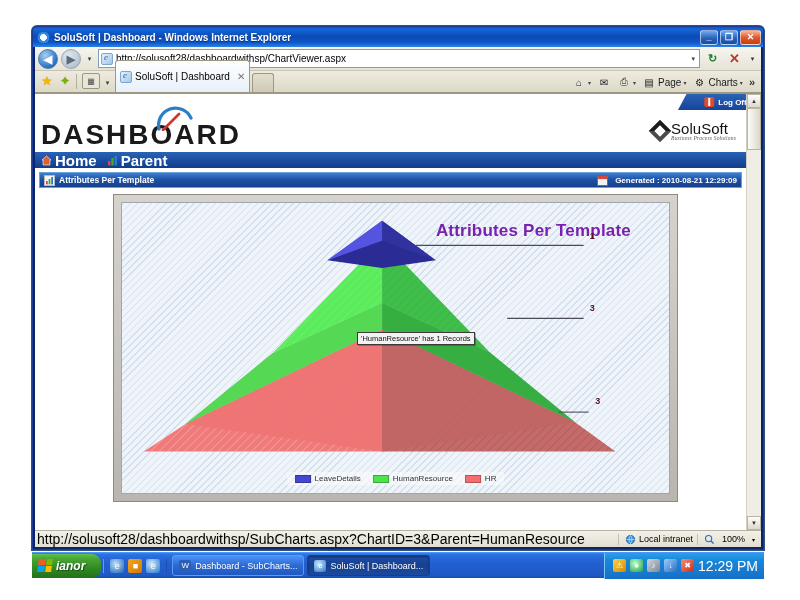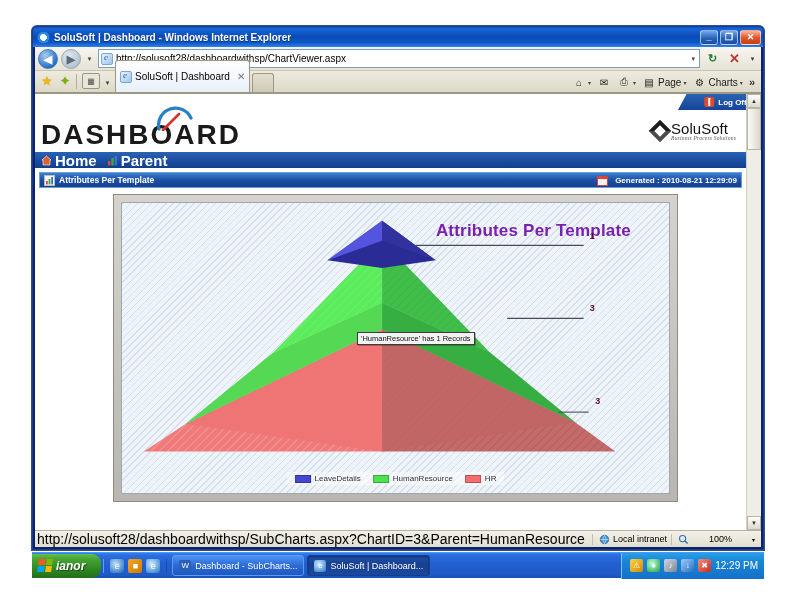--- a/index.html
+++ b/index.html
@@ -279,21 +279,21 @@
 
   
   .statusbar {
     height:17px; flex:0 0 17px; display:flex; align-items:center;
     background:linear-gradient(to bottom,#f3f1e8,#e2dfd1);
     border-top:1px solid #b6b2a2; padding:0 2px; gap:4px;
   }
   .st-url { font-size:14px; color:#000; white-space:nowrap; overflow:hidden; flex:1 1 auto; }
   .st-zone { display:flex;align-items:center;gap:3px;font-size:9px;color:#000;
     border-left:1px solid #c3bfae; padding-left:6px; flex:0 0 auto; }
-  .st-zoom { display:flex;align-items:center;gap:20px;font-size:9px;color:#000;
+  .st-zoom { display:flex;align-items:center;gap:7px;font-size:9px;color:#000;
     border-left:1px solid #c3bfae; padding-left:6px; padding-right:4px; flex:0 0 auto; }
   .zone-ico{width:11px;height:11px;display:inline-block;}
 
   
   .taskbar {
     position:absolute; left:32px; top:552px; width:732px; height:26px;
     background:linear-gradient(to bottom,#3a81f0 0%,#2a6fe0 8%,#225fd0 42%,#1f59c6 88%,#1a4dae 100%);
     display:flex; align-items:center; border-top:1px solid #4f95f5;
   }
   .startbtn {
@@ -324,21 +324,21 @@
     border:1px solid #0f3madeup; border-color:#123f92; box-shadow:inset 0 1px 2px rgba(0,0,0,.4); }
   .task .tki { width:12px;height:12px;flex:0 0 12px;border-radius:2px;display:flex;align-items:center;justify-content:center;font-size:8px; }
   .task .tkl { white-space:nowrap;overflow:hidden;text-overflow:ellipsis; }
   .tray {
     margin-left:auto; height:26px; display:flex;align-items:center;gap:4px;
     padding:0 6px 0 8px; flex:0 0 auto;
     background:linear-gradient(to bottom,#27a0e8 0%,#1a86d8 30%,#1470c8 100%);
     border-left:1px solid #7fc6f5;
   }
   .tray .ti2 { width:13px;height:13px;border-radius:2px;display:flex;align-items:center;justify-content:center;font-size:8px;color:#fff; }
-  .tray .clock { font-size:10px;color:#fff;font-weight:normal; }
+  .tray .clock { font-size:14px;color:#fff;font-weight:normal; }
 </style>
 </head>
 <body>
 
 <div id="screen">
 
   <div id="winframe">
 
     <div class="titlebar">
       <span class="tb-icon"></span>

